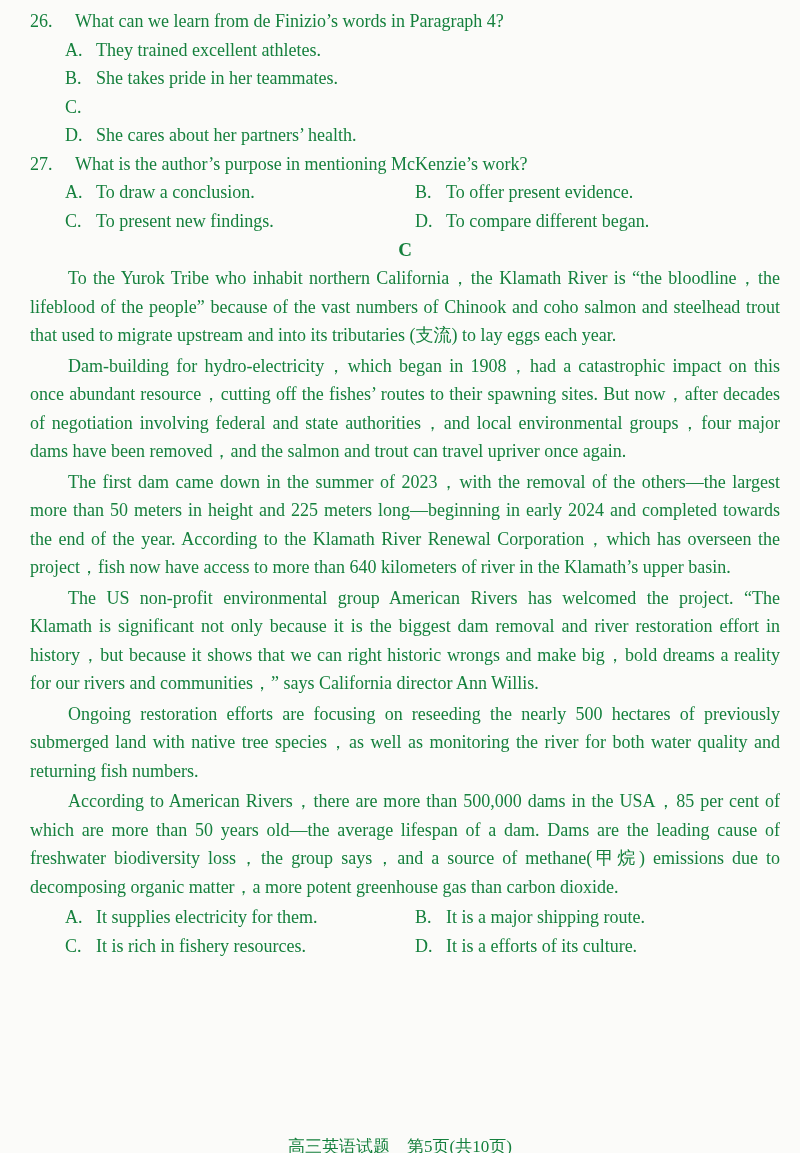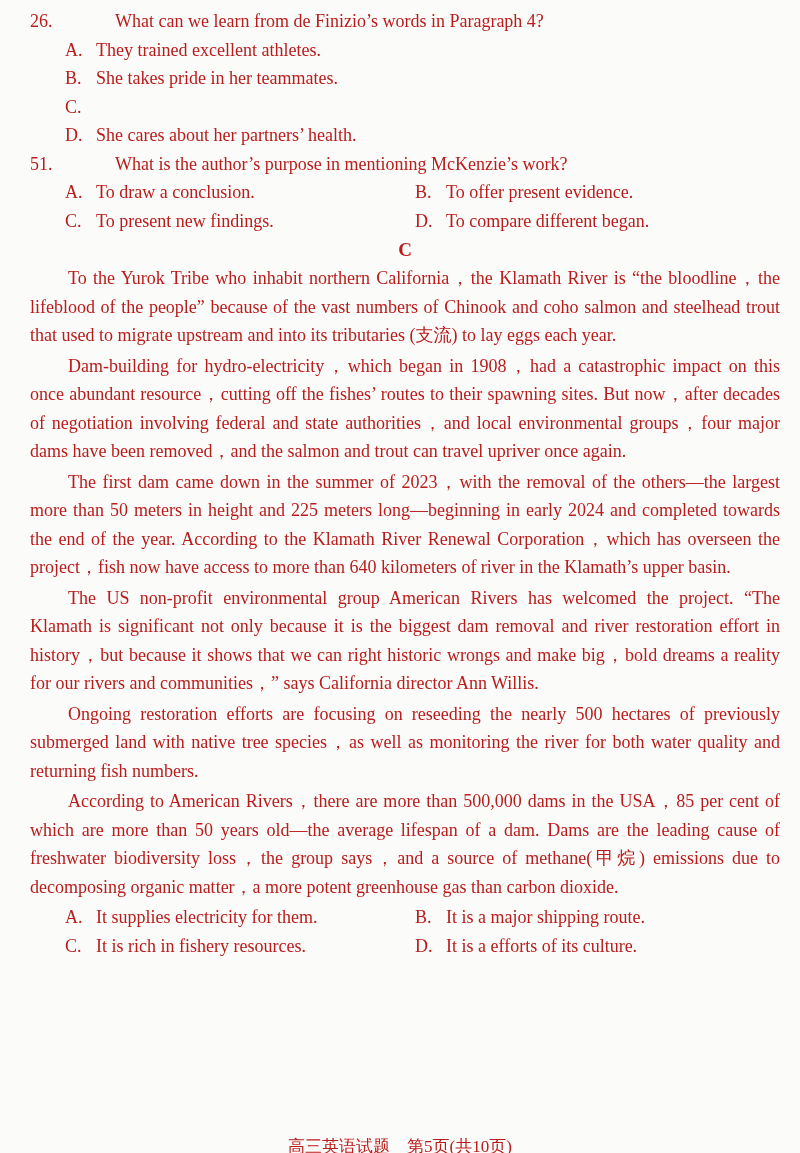--- a/index.html
+++ b/index.html
@@ -4,28 +4,28 @@
 <style>
   html,body{margin:0;padding:0;}
   body{background:#fbfbf9;}
   .page{
     position:relative;
     width:800px;height:1153px;
     box-sizing:border-box;
     padding:7px 20px 0 30px;
     overflow:hidden;
     background:#fbfbf9;
-    color:#b91c1c;
+    color:#15803d;
     font-family:"Liberation Serif","DejaVu Serif",serif;
     font-size:18px;
     line-height:28.5px;
   }
   .question{display:flex;}
   .qnum{flex:0 0 45px;}
-  .qtext{flex:1;margin-left:40px;}
+  .qtext{flex:1;}
   .opts-single{margin-left:35px;}
   .opt{display:flex;}
   .olabel{flex:0 0 31px;}
   .opts-grid{
     display:grid;
     grid-template-columns:350px 1fr;
     margin-left:35px;
   }
   .section-label{
     text-align:center;
@@ -69,21 +69,21 @@
     <div class="opt">
       <span class="olabel">C.</span>
     </div>
     <div class="opt">
       <span class="olabel">D.</span>
       <span class="otext">She cares about her partners’ health.</span>
     </div>
   </div>
 
   <div class="question">
-    <span class="qnum">51.</span>
+    <span class="qnum">27.</span>
     <span class="qtext">What is the author’s purpose in mentioning McKenzie’s work?</span>
   </div>
   <div class="opts-grid">
     <div class="opt">
       <span class="olabel">A.</span>
       <span class="otext">To draw a conclusion.</span>
     </div>
     <div class="opt">
       <span class="olabel">B.</span>
       <span class="otext">To offer present evidence.</span>

